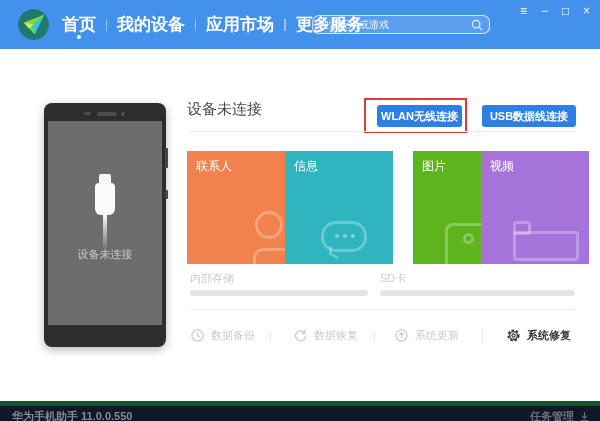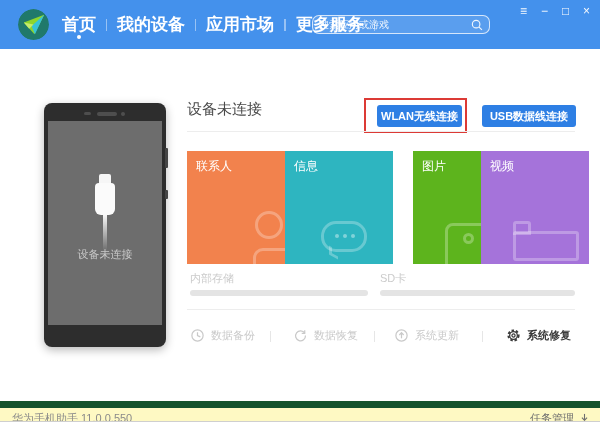--- a/index.html
+++ b/index.html
@@ -69,21 +69,21 @@
   
   .action{position:absolute;top:328px;display:flex;align-items:center;gap:6px;font-size:11px;cursor:pointer;}
   .a1{left:190px;} .a2{left:293px;} .a3{left:394px;} .a4{left:506px;}
   .action.disabled{color:#c9c9c9;cursor:default;}
   .action.enabled{color:#3a3a3a;font-weight:bold;}
   .action svg{display:block;}
   .action-sep{position:absolute;top:331px;width:1px;height:11px;background:#e6e6e6;}
   .as1{left:270px;} .as2{left:374px;} .as3{left:482px;}
 
   
-  .statusbar{position:absolute;left:0;top:401px;width:600px;height:21px;background:#fef9c3;border-top:7px solid #14532d;}
+  .statusbar{position:absolute;left:0;top:401px;width:600px;height:21px;background:#0f172a;border-top:5px solid #14532d;font-weight:bold;}
   .sb-left{position:absolute;left:12px;top:0;line-height:20px;font-size:11px;color:#8a8a8a;}
   .sb-right{position:absolute;right:10px;top:0;height:20px;display:flex;align-items:center;gap:5px;font-size:11px;color:#6f6f6f;cursor:pointer;}
 </style>
 </head>
 <body>
 
 <div class="window">
 
   <div class="header">
     <div class="logo">

